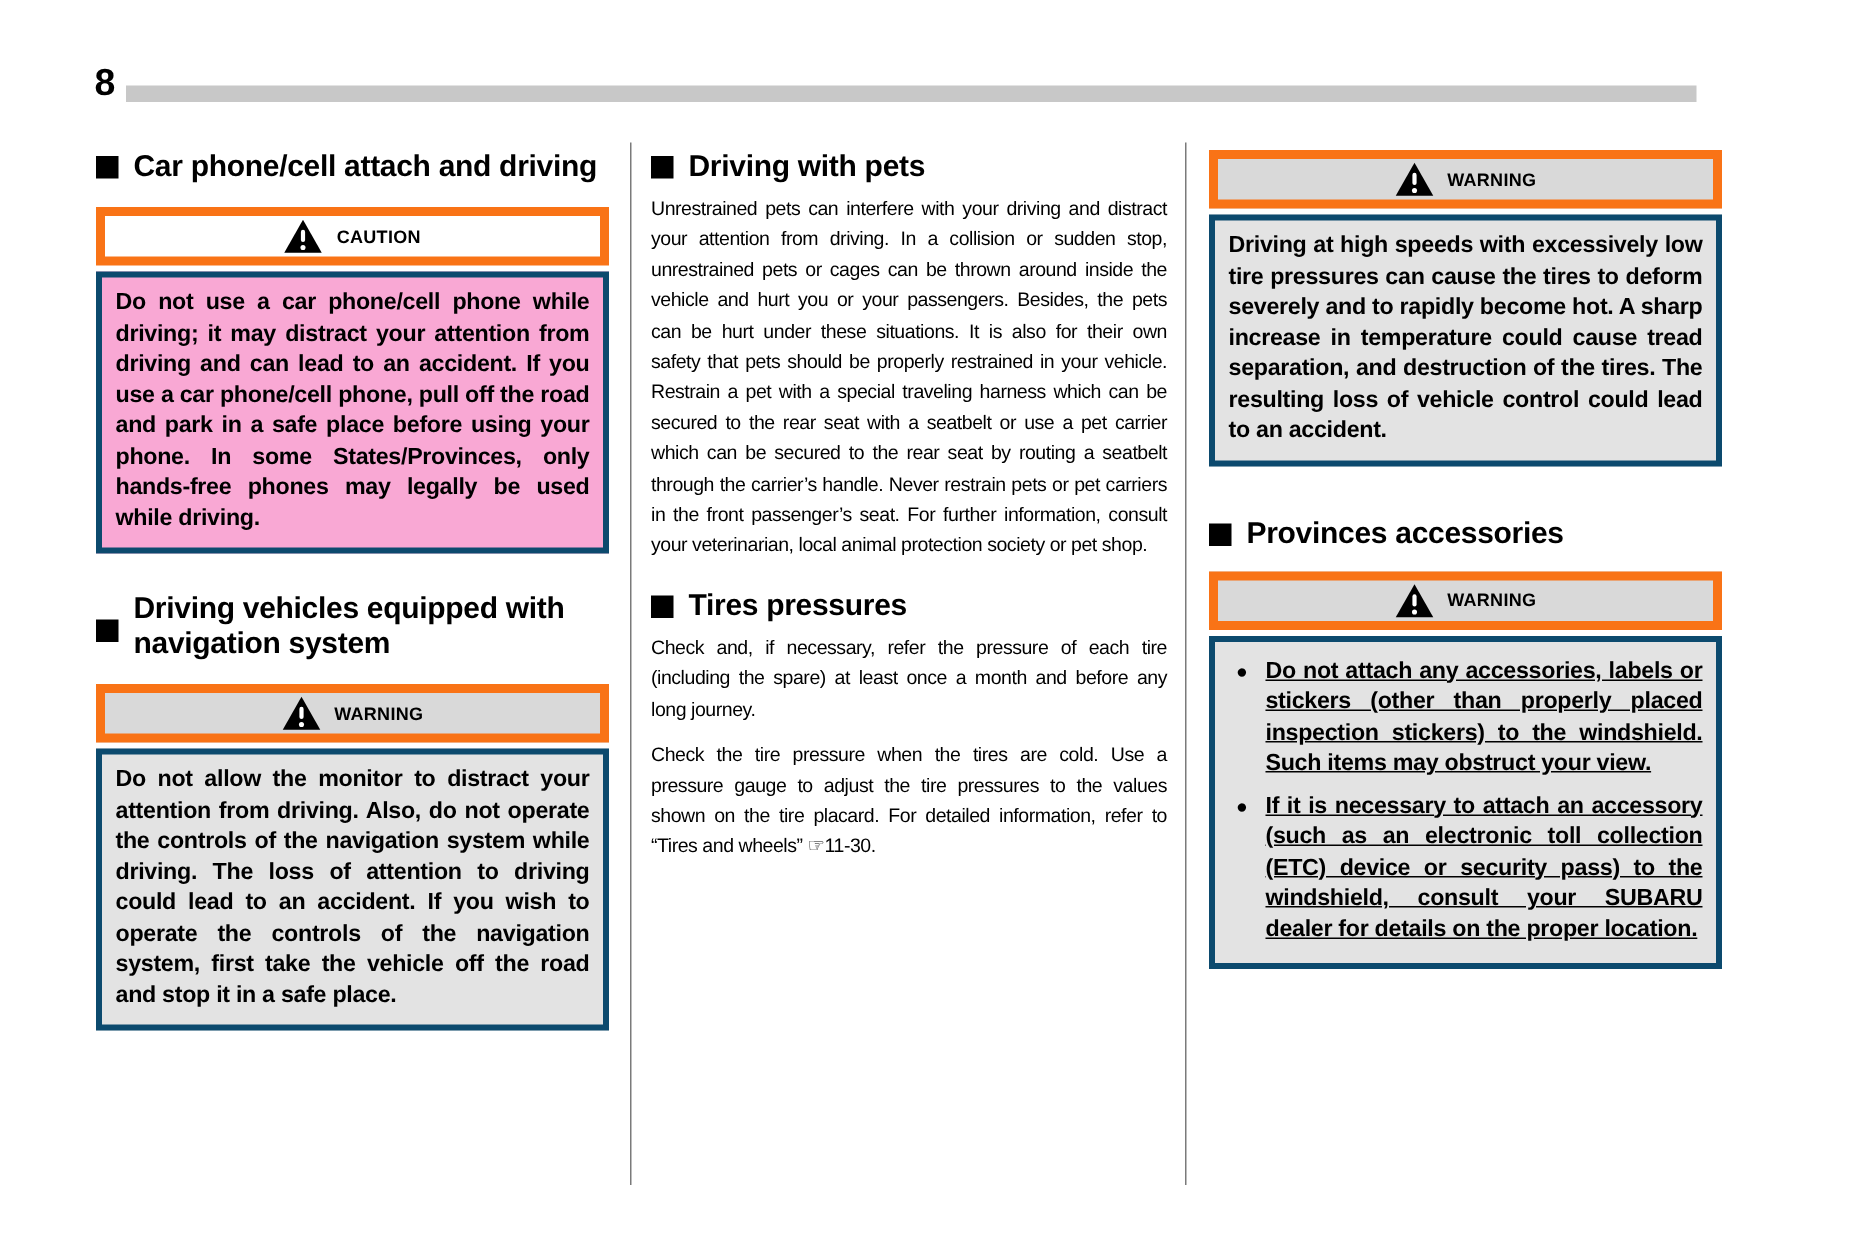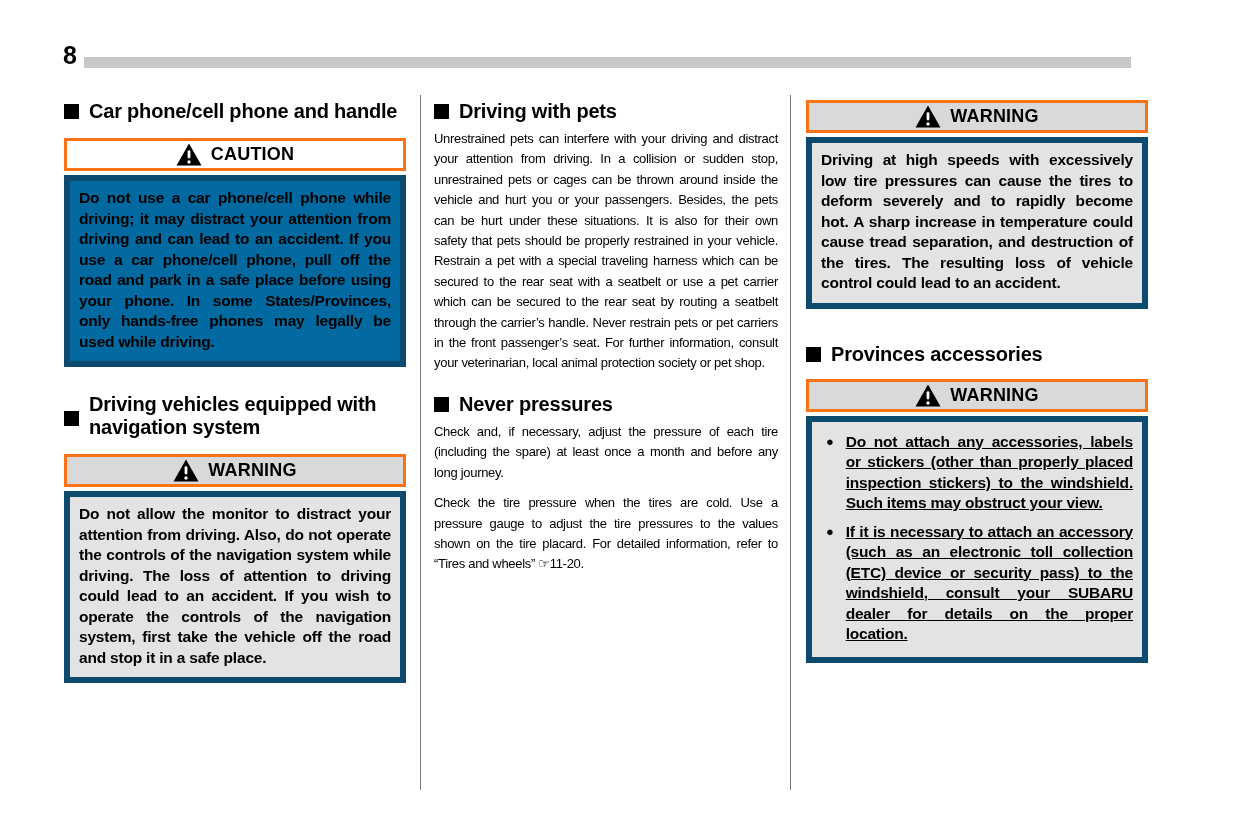--- a/index.html
+++ b/index.html
@@ -20,27 +20,27 @@
   .sep1 { left:420px; }
   .sep2 { left:790px; }
 
   
   .heading { display:flex; align-items:flex-start; font-size:20px; line-height:23px; font-weight:bold; letter-spacing:-0.2px; }
   .heading .sq { flex:0 0 auto; width:15px; height:15px; background:#000; margin:4px 10px 0 0; }
 
   
   .alert { margin-top:15px; }
   .alert-head { display:flex; align-items:center; justify-content:center; gap:9px;
-                border:3px solid #f97316; padding:2px 4px; font-size:18px; font-weight:bold; letter-spacing:0.2px; }
+                border:6px solid #f97316; padding:2px 4px; font-size:12px; font-weight:bold; letter-spacing:0.2px; }
   .alert-head.gray { background:#d9d9d9; }
   .alert-head.white { background:#ffffff; }
-  .alert-body { margin-top:4px; border:6px solid #0c4a6e; padding:7px 9px 9px 9px;
+  .alert-body { margin-top:4px; border:4px solid #0c4a6e; padding:7px 9px 9px 9px;
                 font-size:15.5px; font-weight:bold; line-height:20.5px; text-align:justify; letter-spacing:-0.2px; }
   .alert-body.gray { background:#e3e3e3; }
-  .alert-body.white { background:#0369a1; }
+  .alert-body.white { background:#f9a8d4; }
   .tri-icon { display:inline-flex; }
   .tri-icon svg { display:block; }
 
   
   .para { font-size:13px; line-height:20.4px; text-align:justify; letter-spacing:-0.3px; margin-top:6px; }
   .para + .para { margin-top:10px; }
 
   
   .alert-body.list { padding:10px 9px 12px 6px; }
   .bullet-item { display:flex; align-items:flex-start; }
@@ -58,21 +58,21 @@
 
 <div class="page">
 
   <div class="page-number">8</div>
   <div class="top-bar"></div>
 
   <div class="col col1">
 
     <div class="heading">
       <span class="sq"></span>
-      <span>Car phone/cell phone and handle</span>
+      <span>Car phone/cell attach and driving</span>
     </div>
 
     <div class="alert">
       <div class="alert-head white">
         <span class="tri-icon">
           <svg width="26" height="23" viewBox="0 0 26 23">
             <path d="M13 0.5 L25.5 22.5 H0.5 Z" fill="#000"></path>
             <rect x="11.6" y="7.2" width="2.8" height="8.2" rx="1.4" fill="#fff"></rect>
             <circle cx="13" cy="19" r="1.7" fill="#fff"></circle>
           </svg>
@@ -108,24 +108,24 @@
   <div class="col col2">
 
     <div class="heading">
       <span class="sq"></span>
       <span>Driving with pets</span>
     </div>
     <div class="para">Unrestrained pets can interfere with your driving and distract your attention from driving. In a collision or sudden stop, unrestrained pets or cages can be thrown around inside the vehicle and hurt you or your passengers. Besides, the pets can be hurt under these situations. It is also for their own safety that pets should be properly restrained in your vehicle. Restrain a pet with a special traveling harness which can be secured to the rear seat with a seatbelt or use a pet carrier which can be secured to the rear seat by routing a seatbelt through the carrier’s handle. Never restrain pets or pet carriers in the front passenger’s seat. For further information, consult your veterinarian, local animal protection society or pet shop.</div>
 
     <div class="heading mt-sec-mid">
       <span class="sq"></span>
-      <span>Never pressures</span>
+      <span>Tires pressures</span>
     </div>
-    <div class="para">Check and, if necessary, adjust the pressure of each tire (including the spare) at least once a month and before any long journey.</div>
-    <div class="para">Check the tire pressure when the tires are cold. Use a pressure gauge to adjust the tire pressures to the values shown on the tire placard. For detailed information, refer to “Tires and wheels” ☞11-20.</div>
+    <div class="para">Check and, if necessary, refer the pressure of each tire (including the spare) at least once a month and before any long journey.</div>
+    <div class="para">Check the tire pressure when the tires are cold. Use a pressure gauge to adjust the tire pressures to the values shown on the tire placard. For detailed information, refer to “Tires and wheels” ☞11-30.</div>
 
   </div>
 
   <div class="sep sep2"></div>
 
   <div class="col col3">
 
     <div class="alert" style="margin-top:0;">
       <div class="alert-head gray">
         <span class="tri-icon">

